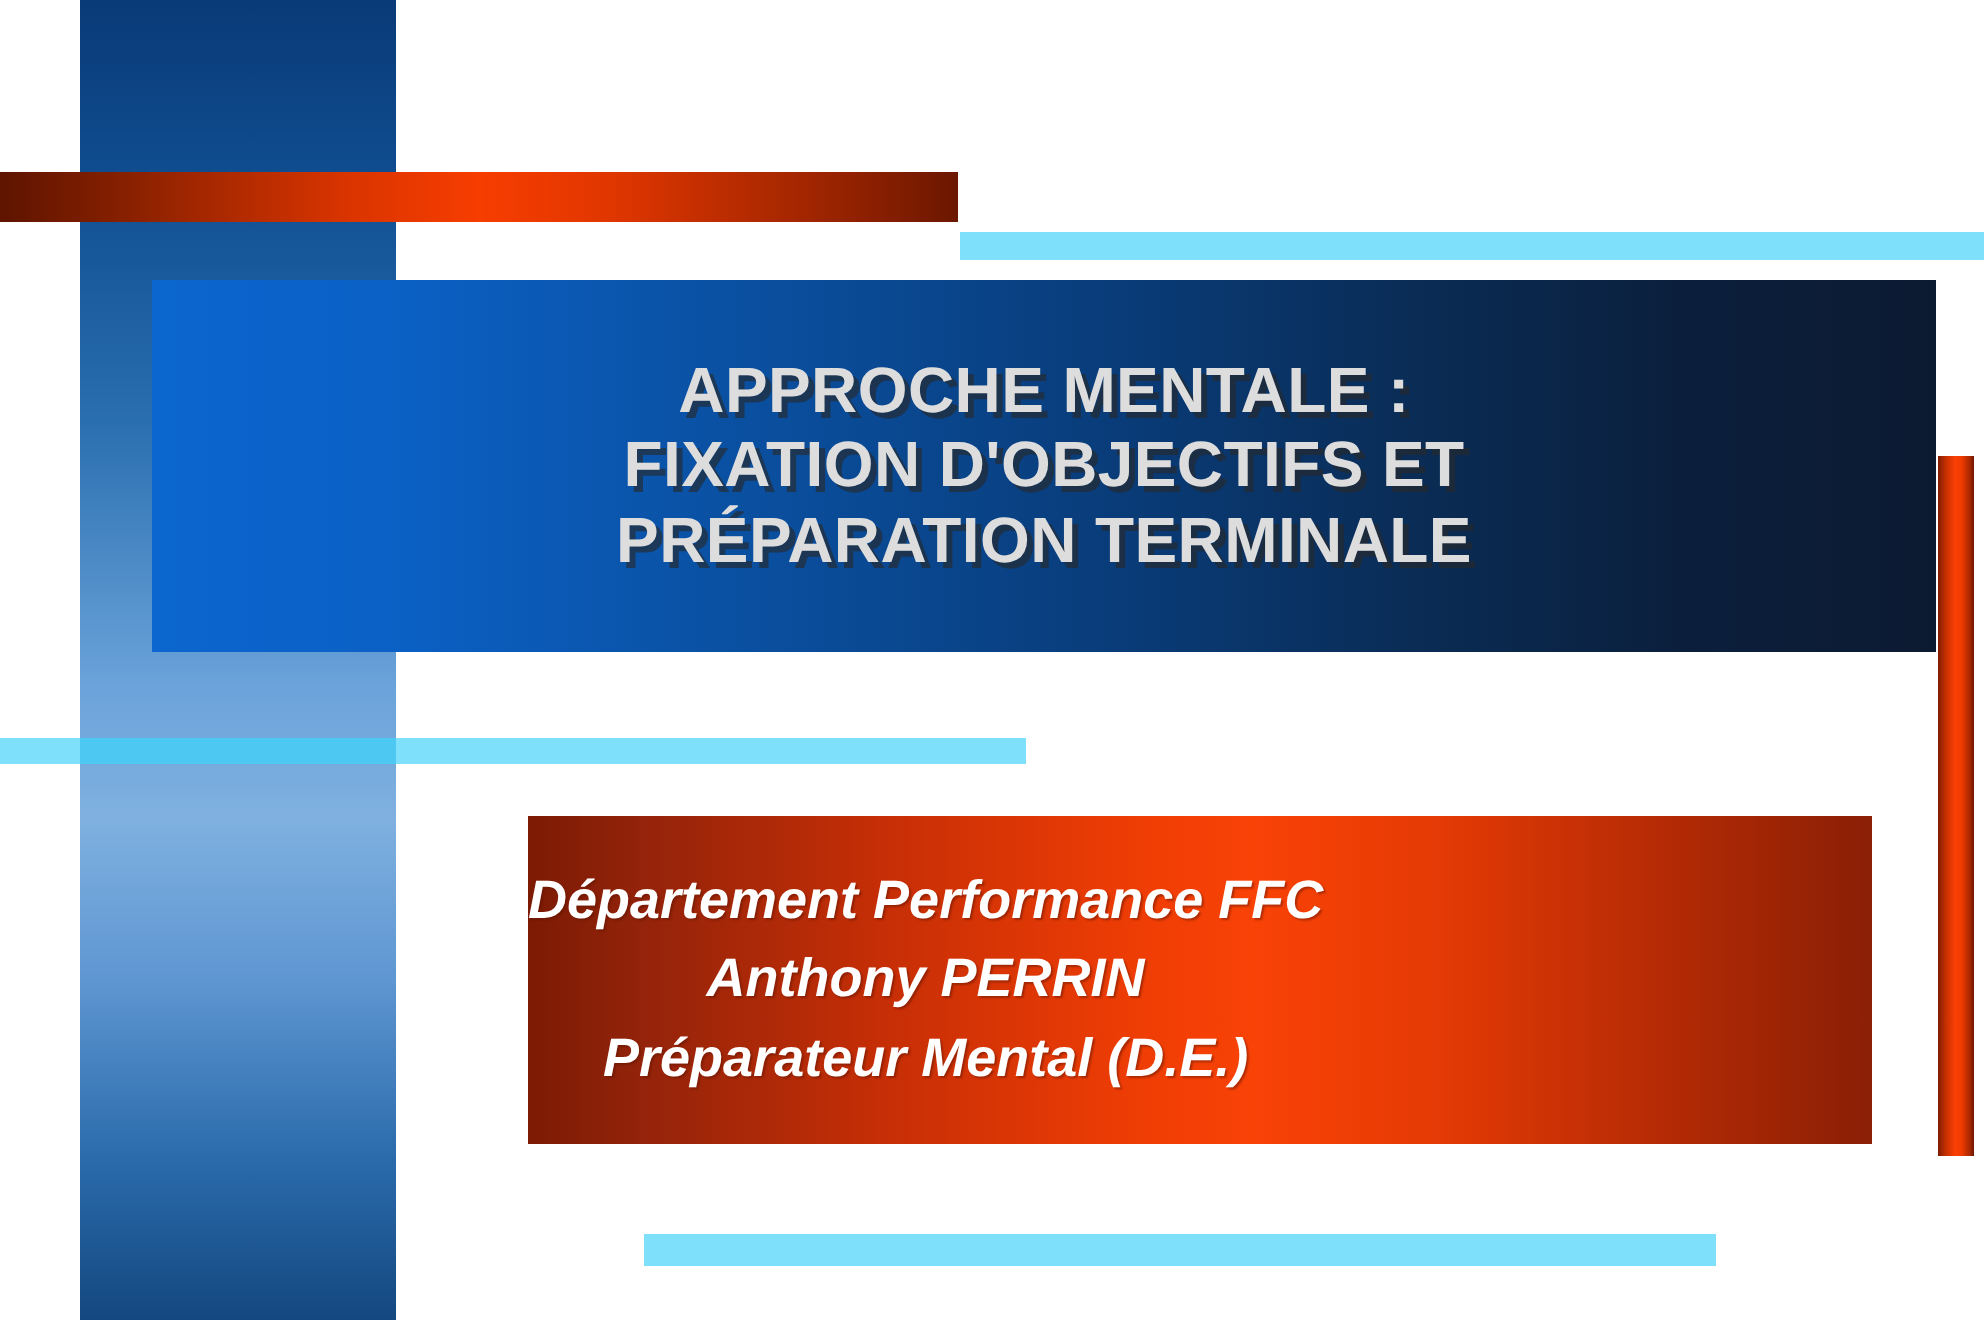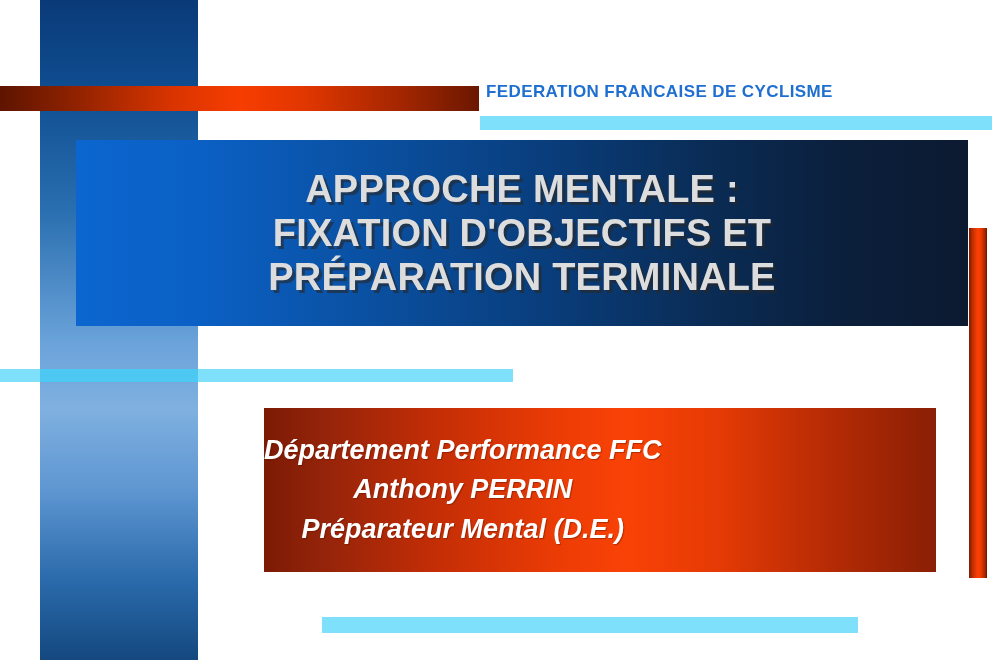--- a/index.html
+++ b/index.html
@@ -121,21 +121,21 @@
         #093c79 54%,
         #0a2b53 72%,
         #0b1f3c 86%,
         #0c1a31 100%);
     display: flex;
     align-items: center;
     justify-content: center;
   }
   #title-text {
     text-align: center;
-    font-size: 38px;
+    font-size: 32px;
     font-weight: bold;
     line-height: 1.16;
     color: #DDDDDD;
     text-shadow: 3px 3px 0 rgba(40,40,40,0.62);
     letter-spacing: 0.2px;
     white-space: pre-line;
     padding: 0 10px;
   }
 
   
@@ -173,21 +173,20 @@
 <body>
 
 <div id="slide">
 
   <div id="left-blue-band"></div>
 
   <div id="red-top-band"></div>
 
   <div id="cyan-bar-top" class="cyan-bar"></div>
 
-  <div id="header-text">FEDERATION FRANCAISE DE CYCLISME</div>
 
   <div id="title-box">
     <div id="title-text">APPROCHE MENTALE :
 FIXATION D'OBJECTIFS ET
 PRÉPARATION TERMINALE</div>
   </div>
 
   <div id="cyan-bar-mid" class="cyan-bar"></div>
   <div id="cyan-bar-mid-overlap"></div>
 

